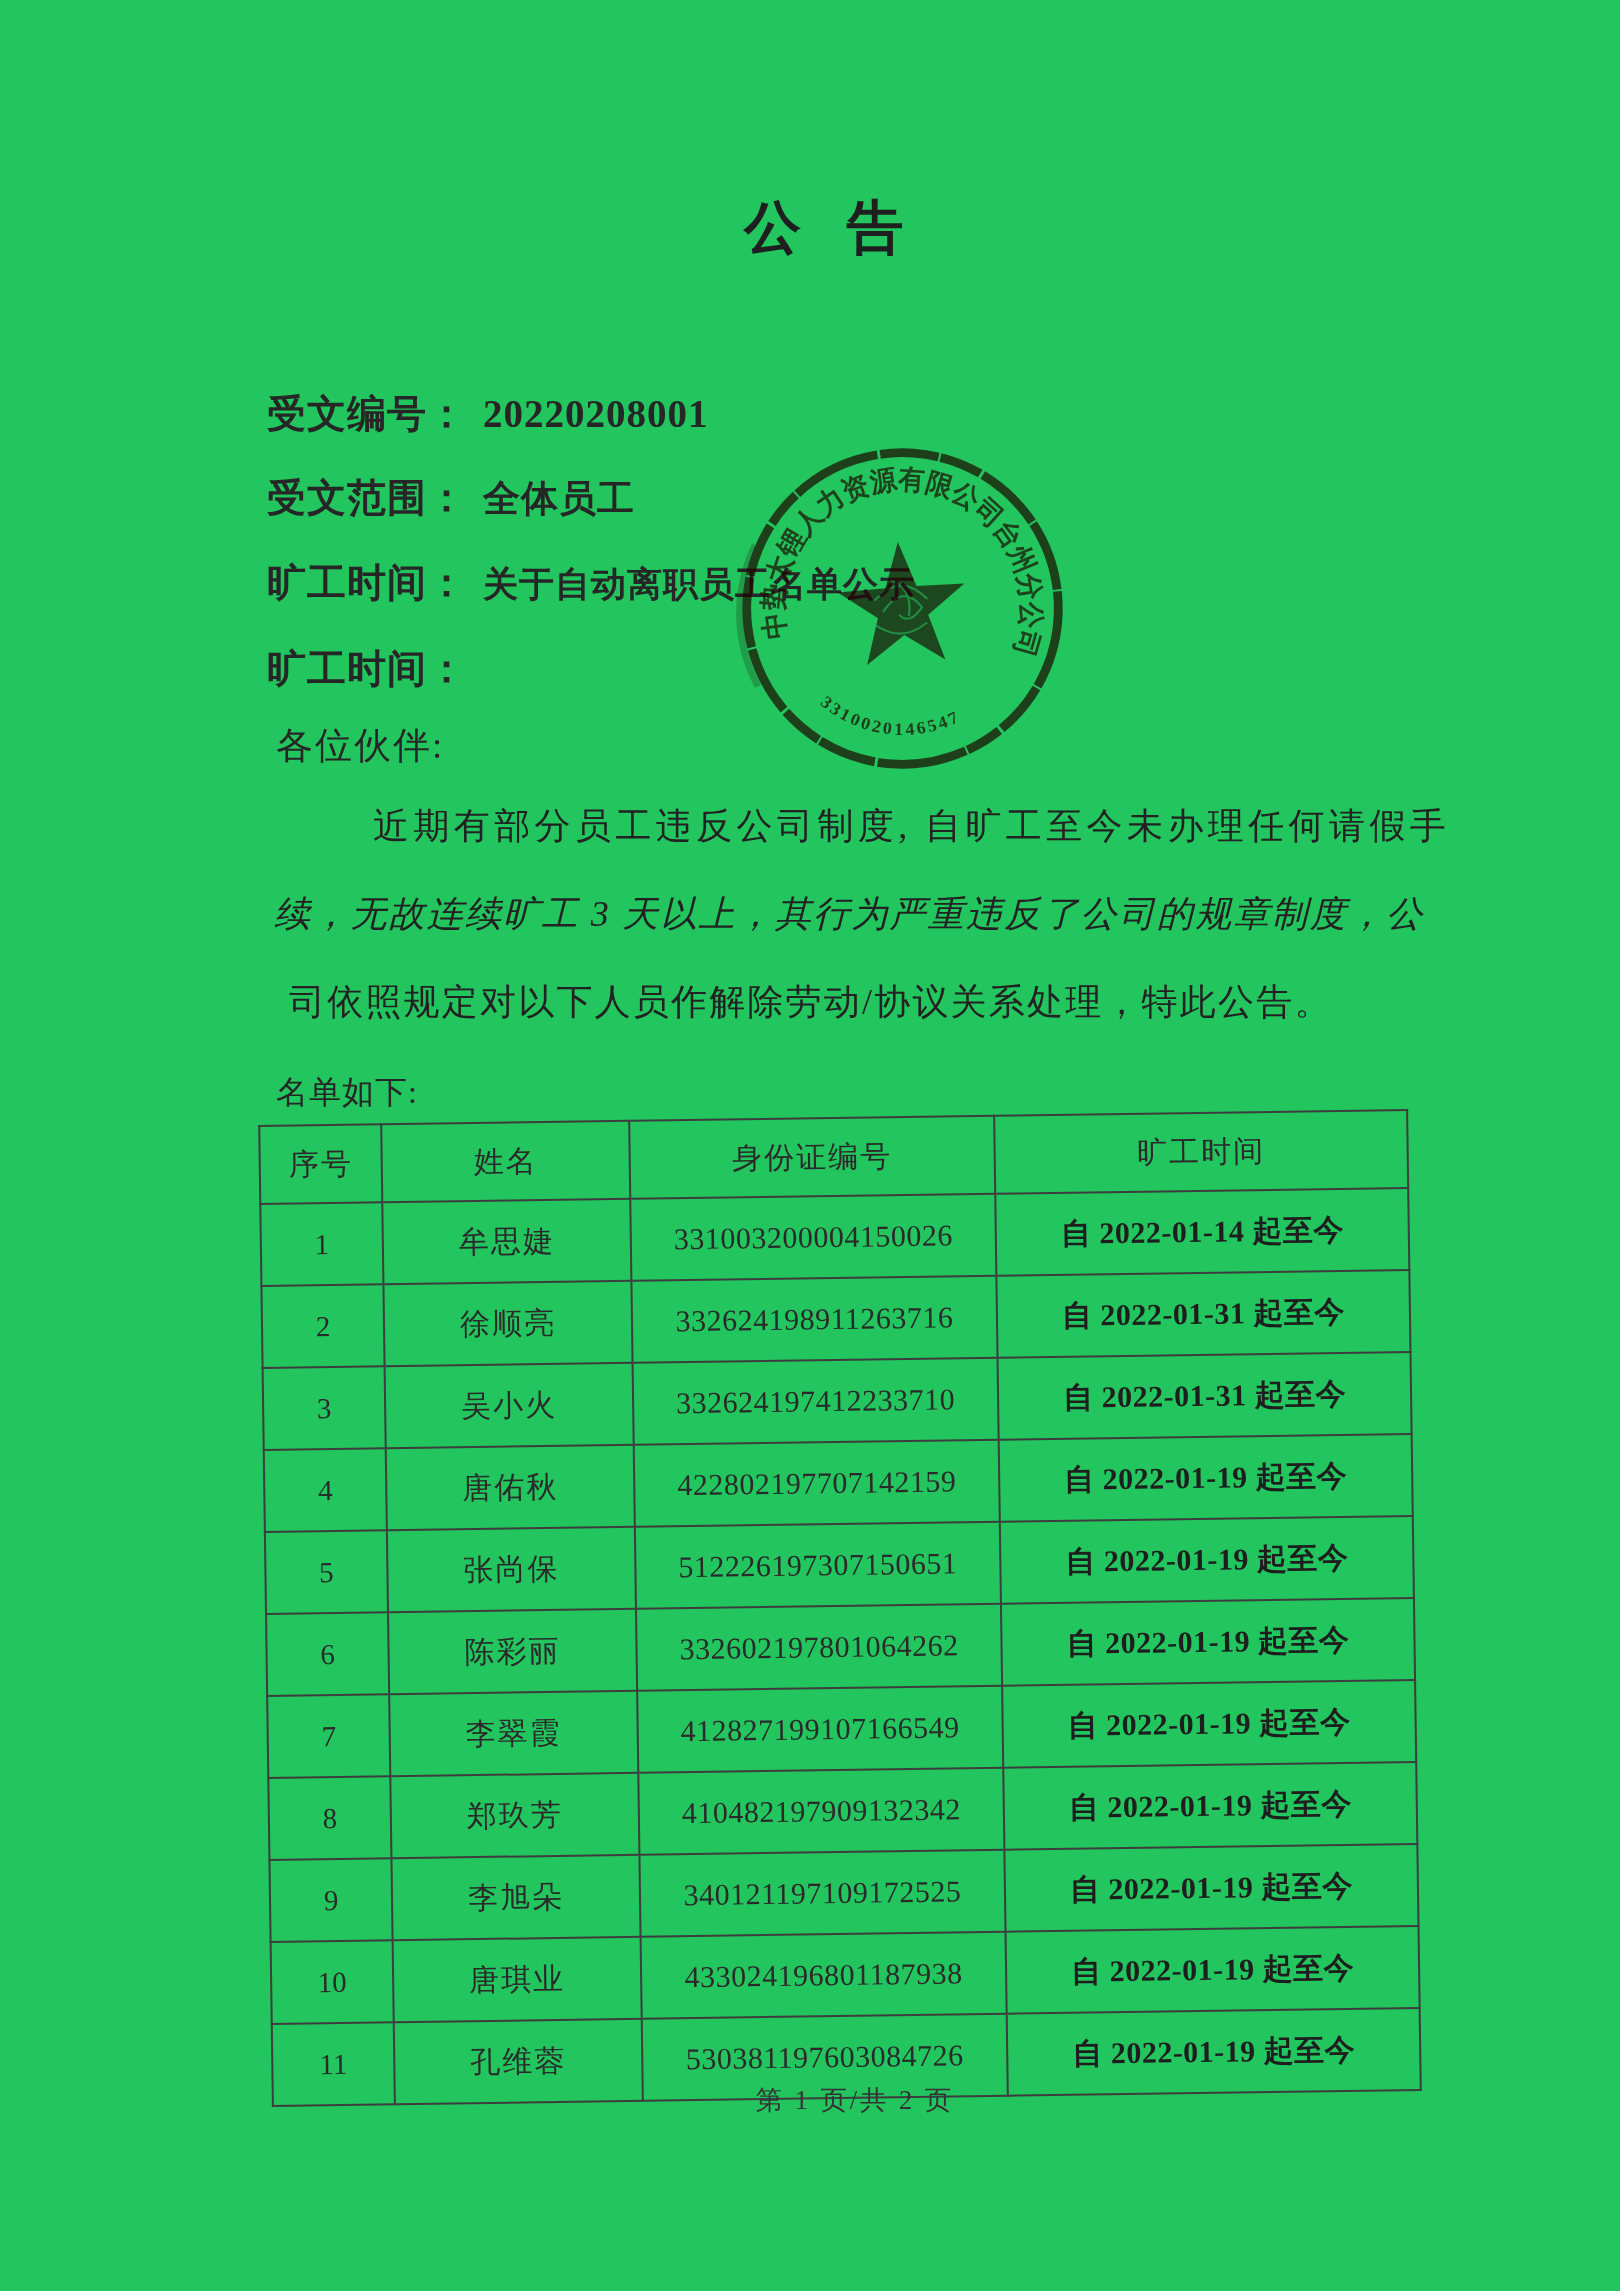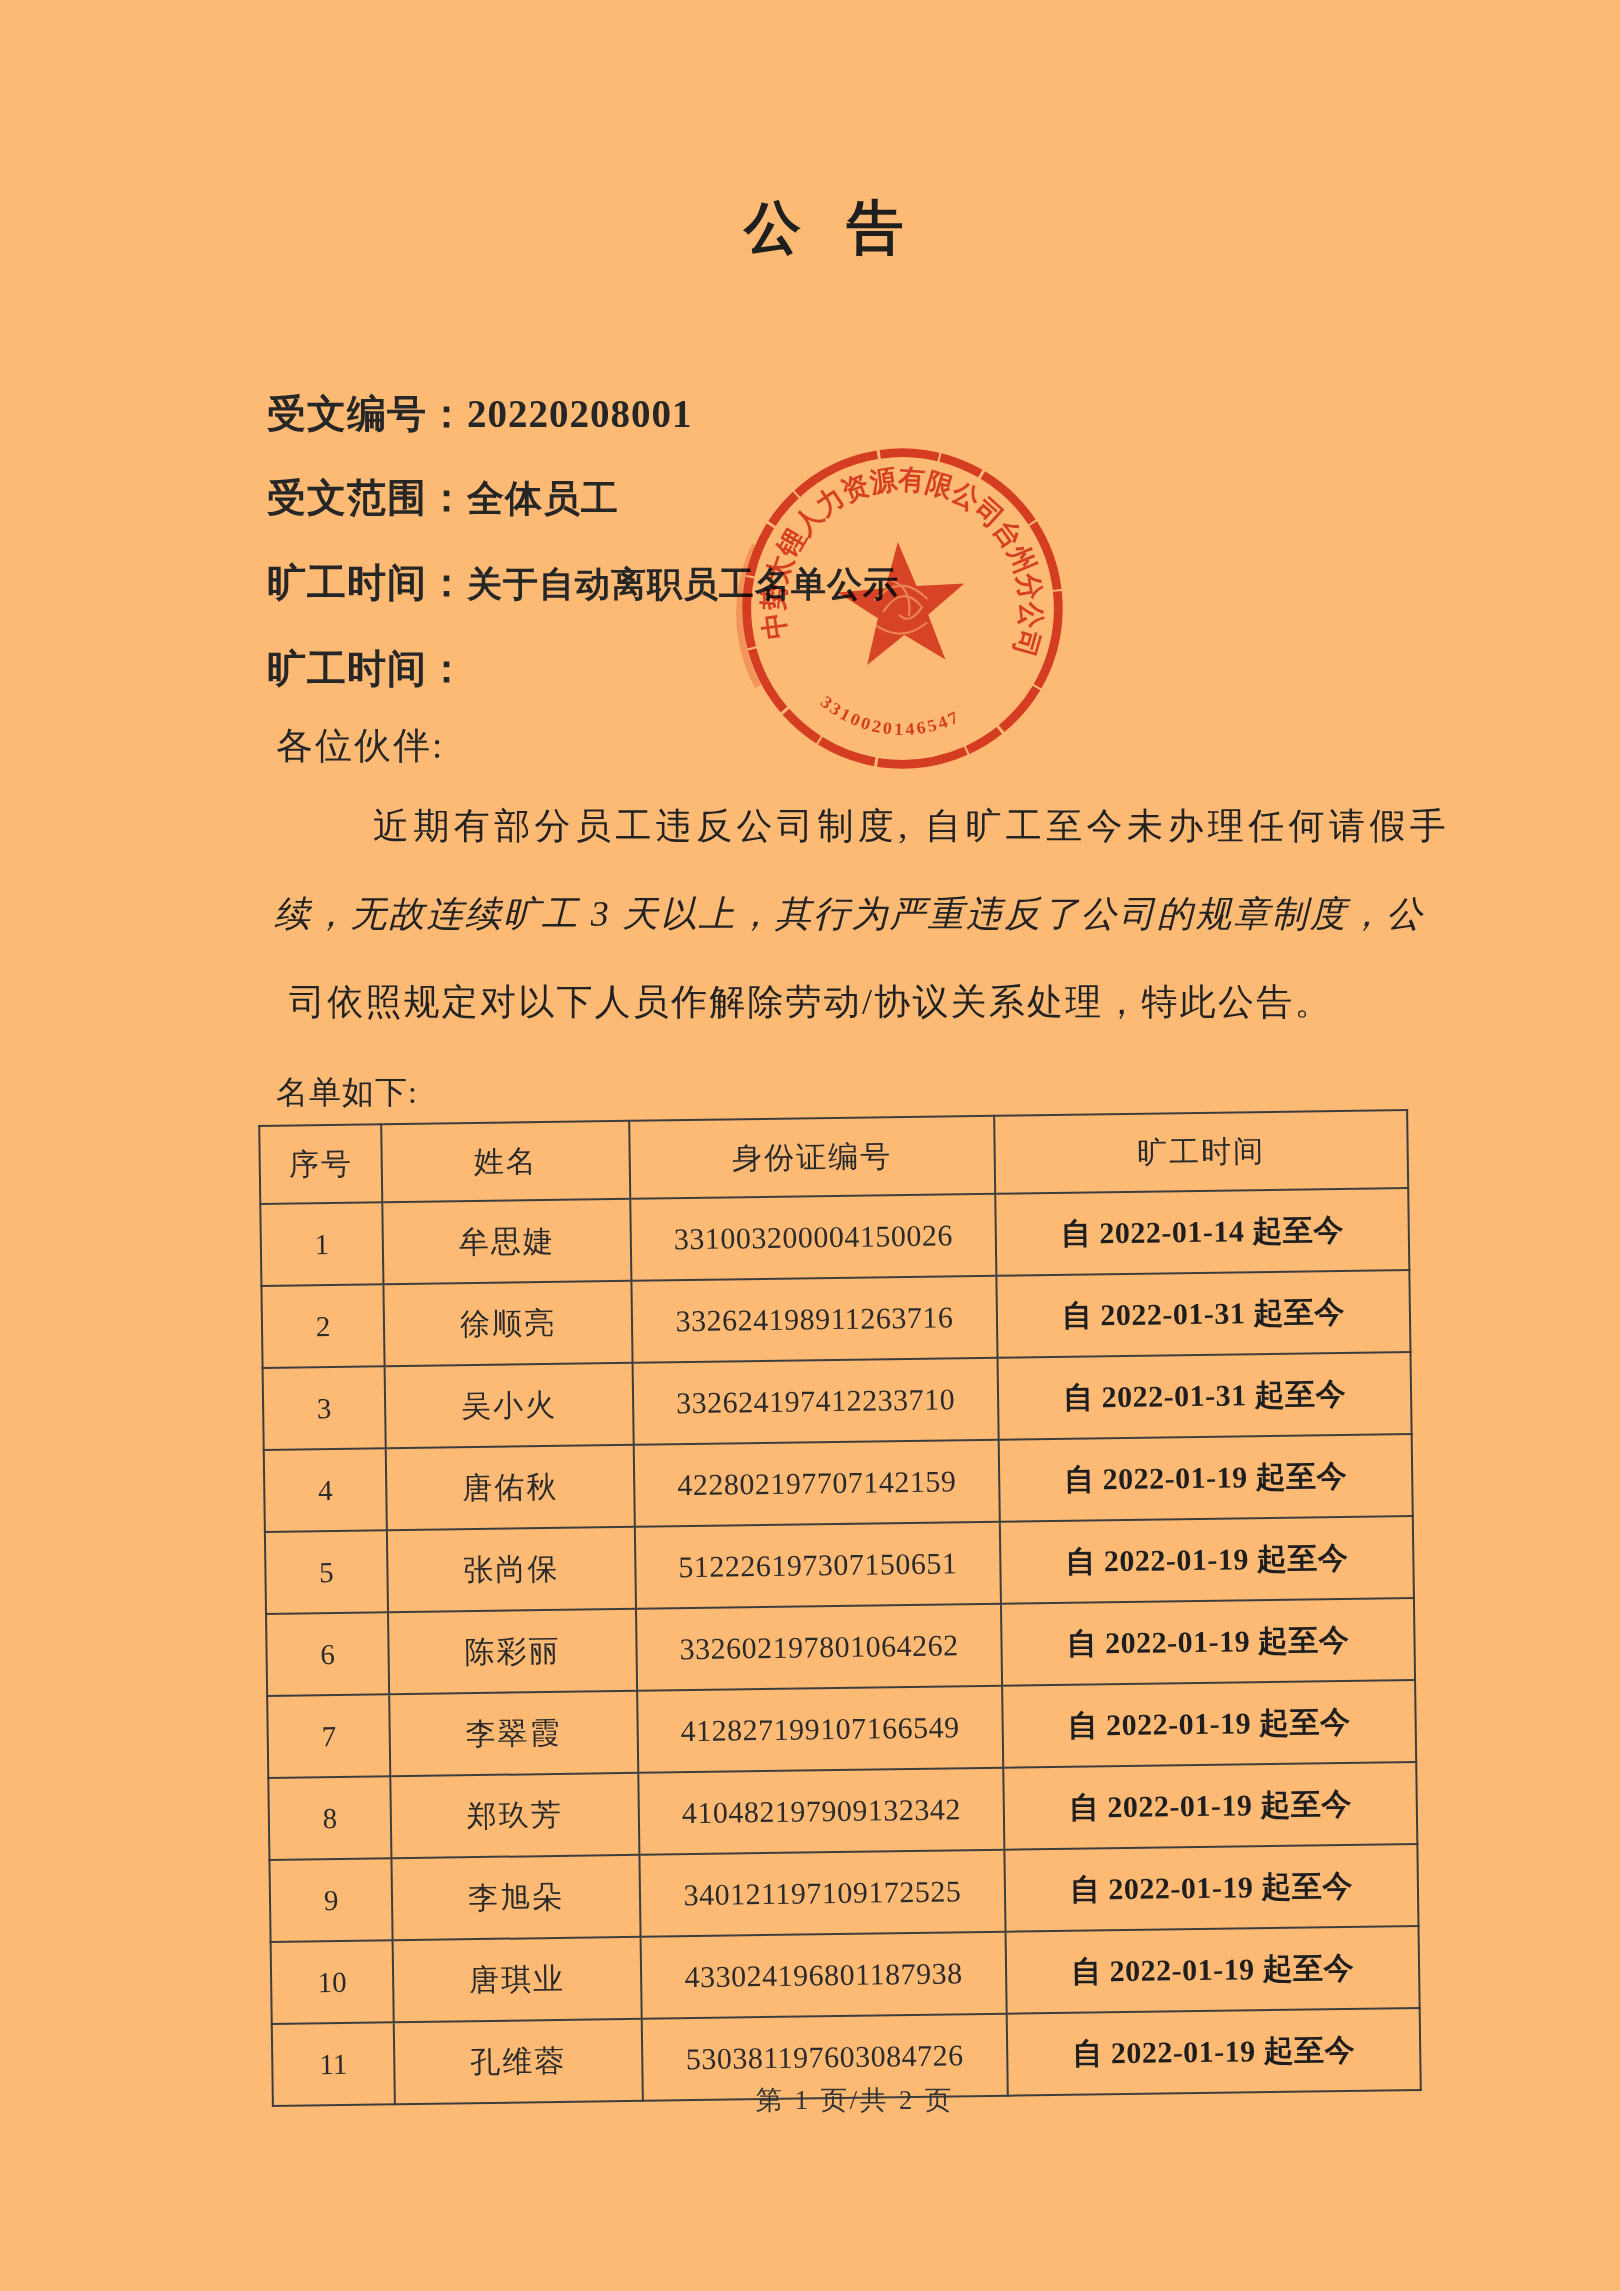--- a/index.html
+++ b/index.html
@@ -1,34 +1,34 @@
 <!DOCTYPE html>
 <html style="--stamp-red: #d23a2e;"><head>
 <meta charset="utf-8">
 <style>
   html,body{margin:0;padding:0;background:#9a9a9a;}
   .page{
     position:relative;
     width:1620px;height:2292px;
     margin:0 auto;
-    background:#fdba74;
+    background:#22c55e;
     overflow:hidden;
     font-family:"Liberation Serif","DejaVu Serif",serif;
     color:#262626;
   }
   .abs{position:absolute;line-height:1.25;}
   .page-title{
     top:192px;left:0;width:100%;
     text-align:center;
     font-size:57px;font-weight:bold;
     letter-spacing:15.7px;
     transform:translateX(21.6px);
     color:#1f1f1f;
   }
-  .field-row{left:267px;display:flex;align-items:baseline;white-space:nowrap;}
+  .field-row{left:267px;display:flex;align-items:baseline;white-space:nowrap;gap:16px;}
   .field-label{font-size:39px;font-weight:bold;letter-spacing:1px;}
   .field-value{font-size:37px;margin-left:0;letter-spacing:1px;font-weight:bold;}
   .salutation{top:723px;left:276px;font-size:37px;letter-spacing:2px;}
   .body-line{font-size:36px;white-space:nowrap;color:#222;}
   .line-0{top:804px;left:345px;letter-spacing:4.4px;margin-left:28px;}
   .line-1{top:892px;left:274px;letter-spacing:2.2px;font-style:italic;}
   .line-2{top:980px;left:289px;letter-spacing:2.2px;}
   .list-intro{top:1072px;left:276px;font-size:32px;letter-spacing:1px;}
   .table-wrap{
     top:1117px;left:265px;width:1147px;

